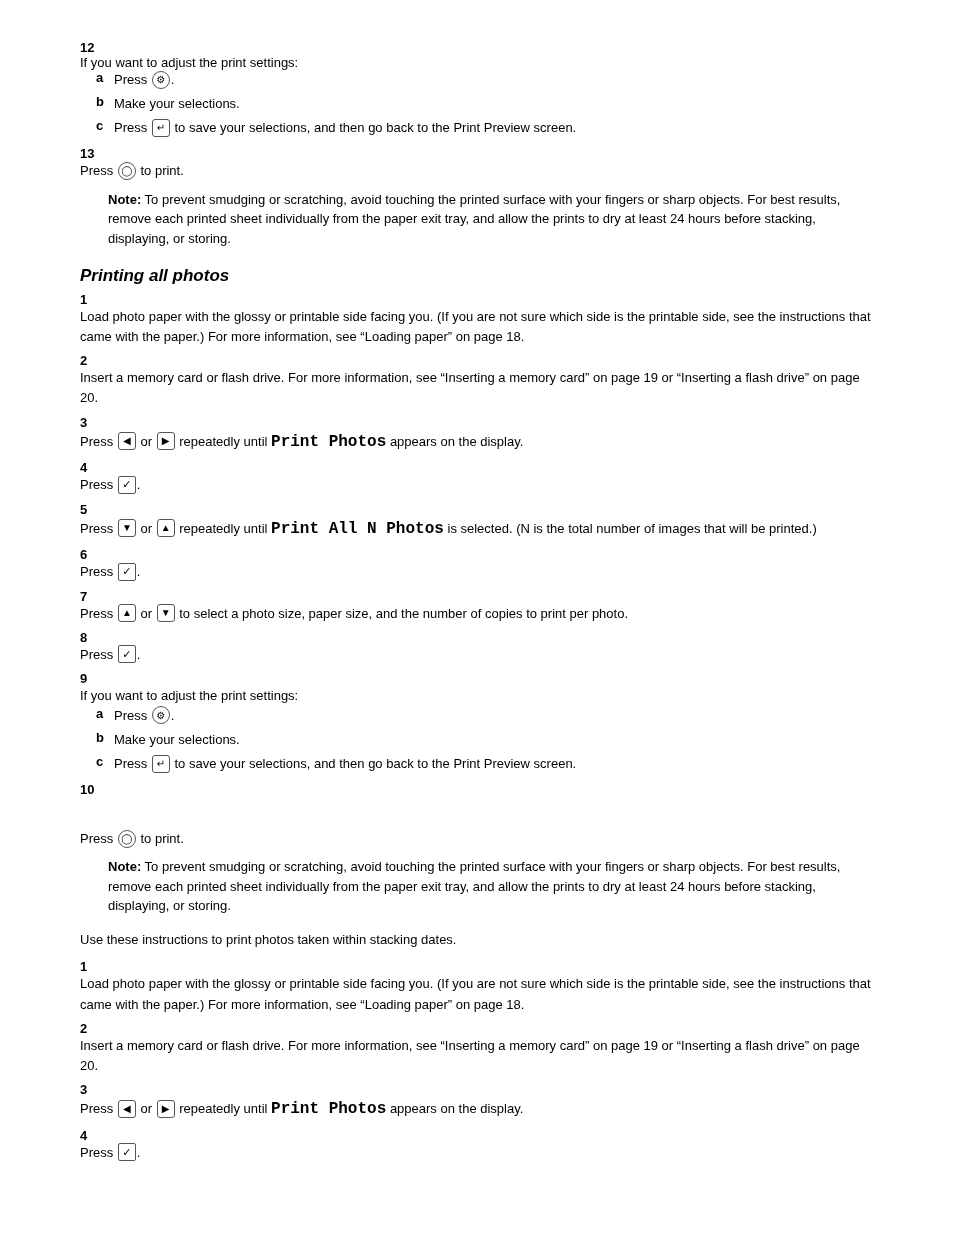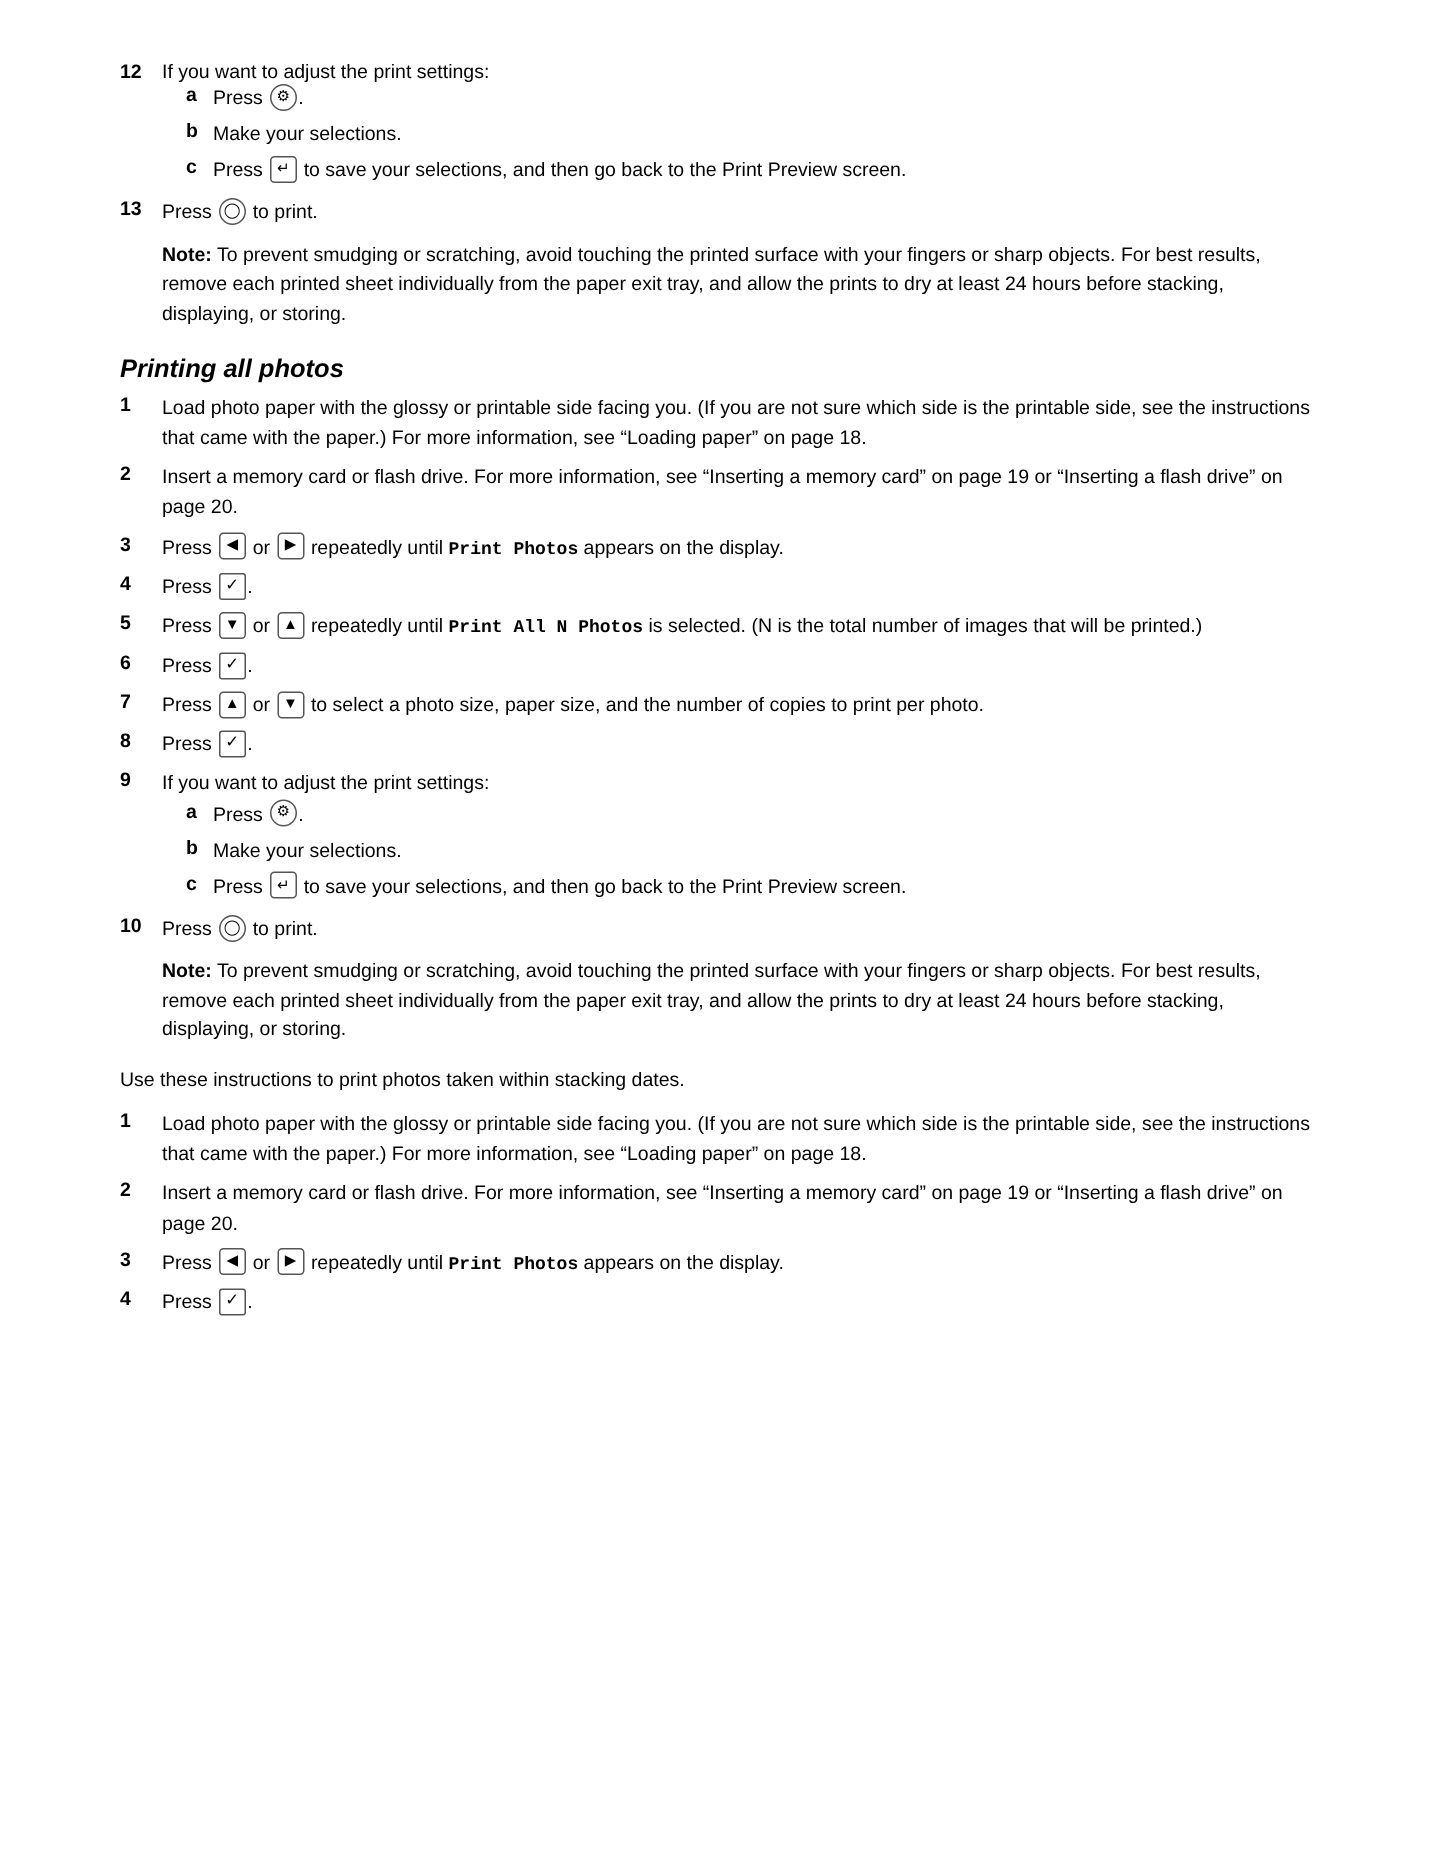--- a/index.html
+++ b/index.html
@@ -8,20 +8,21 @@
       font-family: Arial, Helvetica, sans-serif;
       font-size: 13px;
       color: #000;
       width: 954px;
       min-height: 1235px;
       padding: 40px 80px 60px 80px;
     }
     .step-main {
       display: flex;
       margin-bottom: 6px;
+      flex-direction: column;
     }
     .step-num {
       font-weight: bold;
       min-width: 28px;
       flex-shrink: 0;
     }
     .step-content {
       flex: 1;
     }
     .sub-step {
@@ -93,21 +94,21 @@
       height: 18px;
       font-size: 11px;
       vertical-align: middle;
       margin: 0 1px;
       position: relative;
       top: -1px;
     }
 
     code {
       font-family: 'Courier New', Courier, monospace;
-      font-size: 12px;
+      font-size: 16px;
       font-weight: bold;
     }
 
     .line { line-height: 1.55; }
 
     .footer {
       text-align: center;
       margin-top: 40px;
       font-size: 13px;
     }
@@ -233,21 +234,21 @@
         </div>
         <div class="sub-step">
           <span class="sub-label">c</span>
           <span class="sub-content line">
             Press <span class="icon-box">↵</span> to save your selections, and then go back to the Print Preview screen.
           </span>
         </div>
       </div>
     </div>
 
-    <div class="step-main" style="margin-top:2px; margin-bottom:4px;">
+    <div class="step-main" style="margin-top:2px; margin-bottom:4px;gap:32px;">
       <span class="step-num">10</span>
       <div class="step-content line">
         Press <span class="icon-circle">◯</span> to print.
       </div>
     </div>
 
     <div class="note-block">
       <span class="note-bold">Note:</span>
       <span> To prevent smudging or scratching, avoid touching the printed surface with your fingers or sharp objects. For best results, remove each printed sheet individually from the paper exit tray, and allow the prints to dry at least 24 hours before stacking, displaying, or storing.</span>
     </div>

